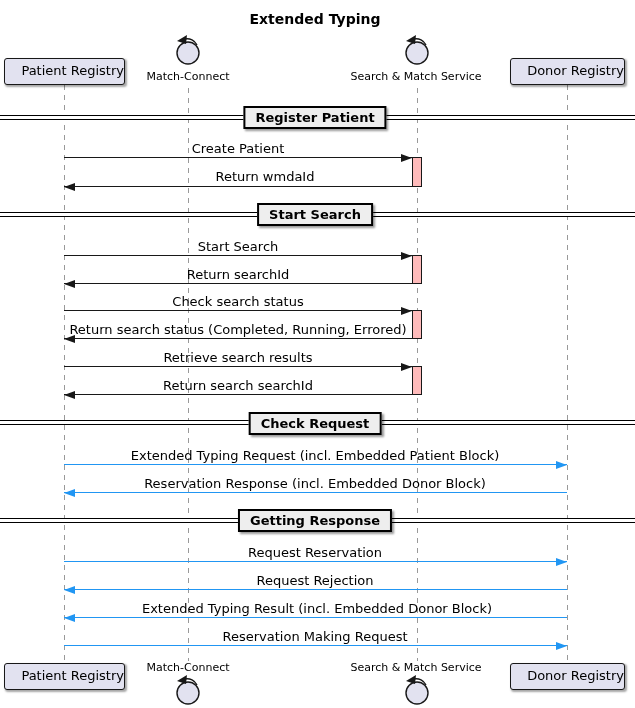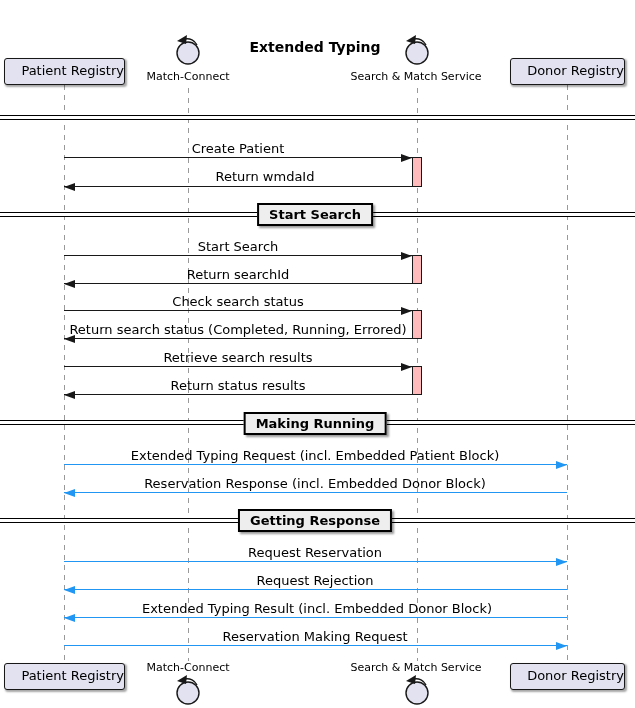--- a/index.html
+++ b/index.html
@@ -3,21 +3,21 @@
 <meta charset="utf-8">
 <style>
   html,body { margin:0; padding:0; background:#ffffff; }
   .canvas {
     position:relative; width:635px; height:708px; background:#ffffff;
     font-family:"DejaVu Sans","Liberation Sans",sans-serif; color:#000;
     overflow:hidden;
   }
   .title {
     position:absolute; top:11px; left:315px; transform:translateX(-50%);
-    font-size:14px; font-weight:bold; white-space:nowrap;margin-top:28px;
+    font-size:14px; font-weight:bold; white-space:nowrap;
   }
   .lifeline {
     position:absolute; width:1px;
     background:repeating-linear-gradient(to bottom,#999999 0 5px,transparent 5px 10px);
   }
   .pbox {
     position:absolute; box-sizing:border-box; height:27px;
     background:#E2E2F0; border:1.5px solid #181818; border-radius:3px;
     box-shadow:1.5px 1.5px 2px rgba(0,0,0,0.35);
     font-size:13px; text-align:right; line-height:24px; white-space:nowrap;
@@ -77,20 +77,21 @@
   <svg class="ctrl-icon" style="left:399px; top:32px;" viewBox="0 0 36 34">
     <circle cx="18" cy="21" r="11" fill="#E2E2F0" stroke="#181818" stroke-width="1.4"></circle>
     <path d="M 27 13 A 11 11 0 0 0 15 7" fill="none" stroke="#181818" stroke-width="1.4"></path>
     <polygon points="7,9 17,3 16,12" fill="#181818"></polygon>
   </svg>
   <div class="plabel" style="left:416px; top:70px;">Search &amp; Match Service</div>
 
   <div class="pbox" style="left:510px; top:58px; width:115px;">Donor Registry</div>
 
   <div class="divider-line" style="top:115px;"></div>
+  <div class="divider-box" style="top:106px;">Register Patient</div>
 
   <div class="act" style="top:157px; height:30px;"></div>
   <div class="act" style="top:255px; height:29px;"></div>
   <div class="act" style="top:310px; height:29px;"></div>
   <div class="act" style="top:366px; height:29px;"></div>
 
   <div class="msg-label" style="left:238px; top:141px;">Create Patient</div>
   <div class="arrow" style="left:64px; top:157px; width:348px;">
       <div class="ah r"></div>
     </div>
@@ -121,27 +122,27 @@
   <div class="msg-label" style="left:238px; top:322px;">Return search status (Completed, Running, Errored)</div>
   <div class="arrow" style="left:64px; top:338px; width:348px;">
       <div class="ah l"></div>
     </div>
 
   <div class="msg-label" style="left:238px; top:350px;">Retrieve search results</div>
   <div class="arrow" style="left:64px; top:366px; width:348px;">
       <div class="ah r"></div>
     </div>
 
-  <div class="msg-label" style="left:238px; top:378px;">Return status results</div>
+  <div class="msg-label" style="left:238px; top:378px;">Return search searchId</div>
   <div class="arrow" style="left:64px; top:394px; width:348px;">
       <div class="ah l"></div>
     </div>
 
   <div class="divider-line" style="top:420px;"></div>
-  <div class="divider-box" style="top:412px;">Making Running</div>
+  <div class="divider-box" style="top:412px;">Check Request</div>
 
   <div class="msg-label" style="left:315px; top:448px;">Extended Typing Request (incl. Embedded Patient Block)</div>
   <div class="arrow blue" style="left:64px; top:464px; width:503px;">
       <div class="ah r"></div>
     </div>
 
   <div class="msg-label" style="left:315px; top:476px;">Reservation Response (incl. Embedded Donor Block)</div>
   <div class="arrow blue" style="left:64px; top:492px; width:503px;">
       <div class="ah l"></div>
     </div>

